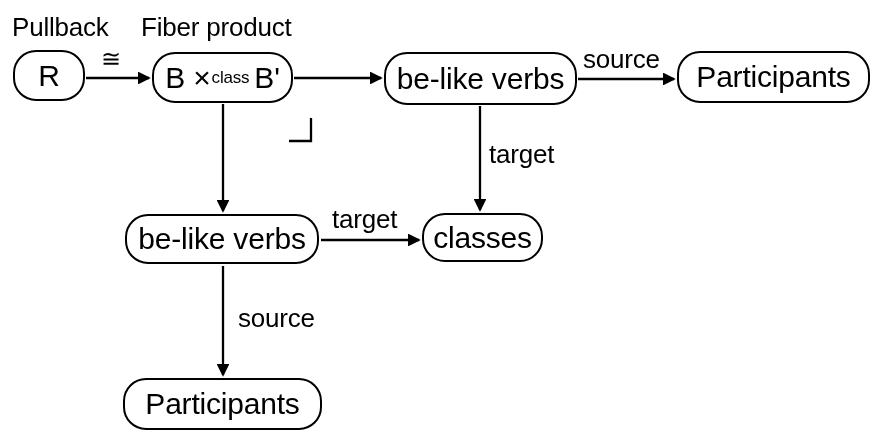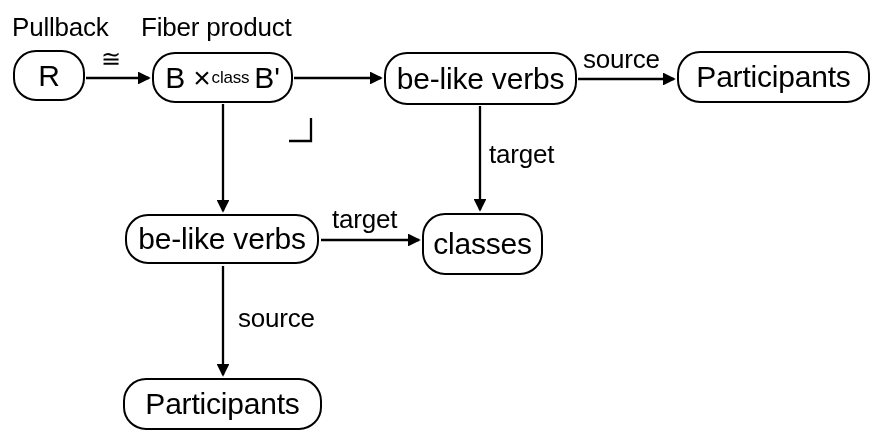--- a/index.html
+++ b/index.html
@@ -53,21 +53,21 @@
     letter-spacing: -0.2px;
   }
   .lbl.iso { font-size: 24px; }
 
   
   .n-r                 { left: 13px;  top: 50px;  width: 72px;  height: 51px; }
   .n-fiber             { left: 152px; top: 52px;  width: 141px; height: 51px; }
   .n-verbs-top         { left: 384px; top: 52px;  width: 193px; height: 53px; }
   .n-participants-top  { left: 677px; top: 51px;  width: 193px; height: 52px; }
   .n-verbs-bottom      { left: 125px; top: 214px; width: 194px; height: 50px; }
-  .n-classes           { left: 422px; top: 213px; width: 121px; height: 62px; }
+  .n-classes           { left: 422px; top: 213px; width: 121px; height: 49px; }
   .n-participants-bot  { left: 123px; top: 378px; width: 199px; height: 52px; }
 
   
   .l-pullback   { left: 12px;  top: 14px; }
   .l-fiber      { left: 141px; top: 14px; }
   .l-iso        { left: 101px; top: 47px; }
   .l-source-top { left: 583px; top: 46px; }
   .l-target-mid { left: 489px; top: 141px; }
   .l-target-low { left: 332px; top: 206px; }
   .l-source-low { left: 238px; top: 305px; }

